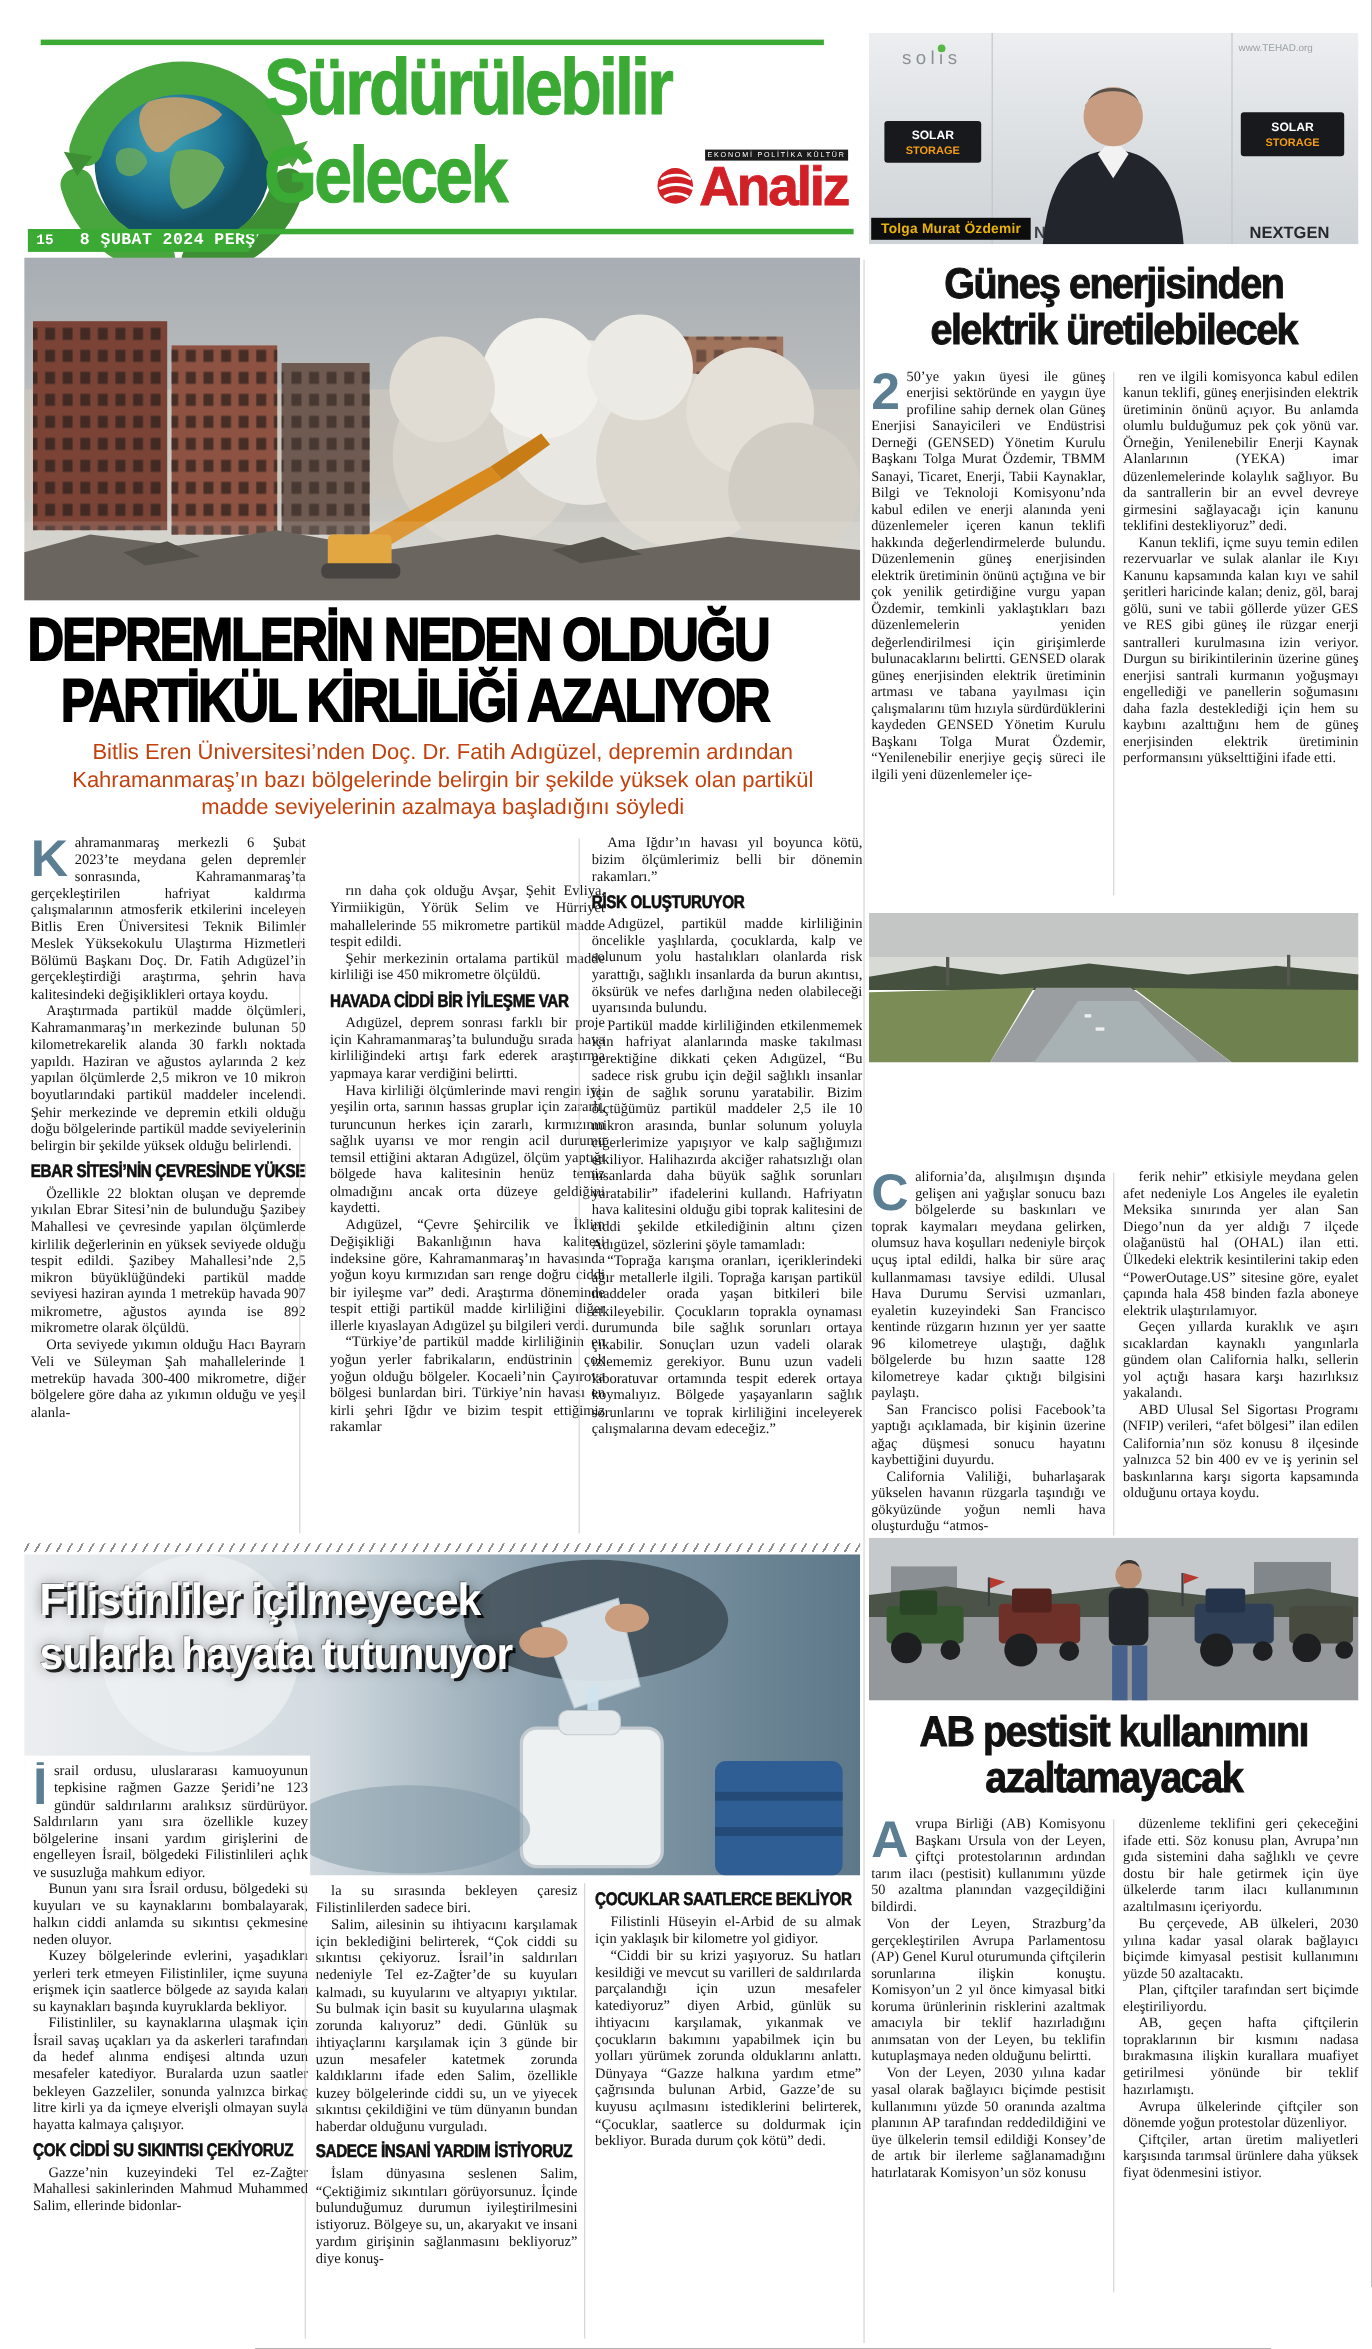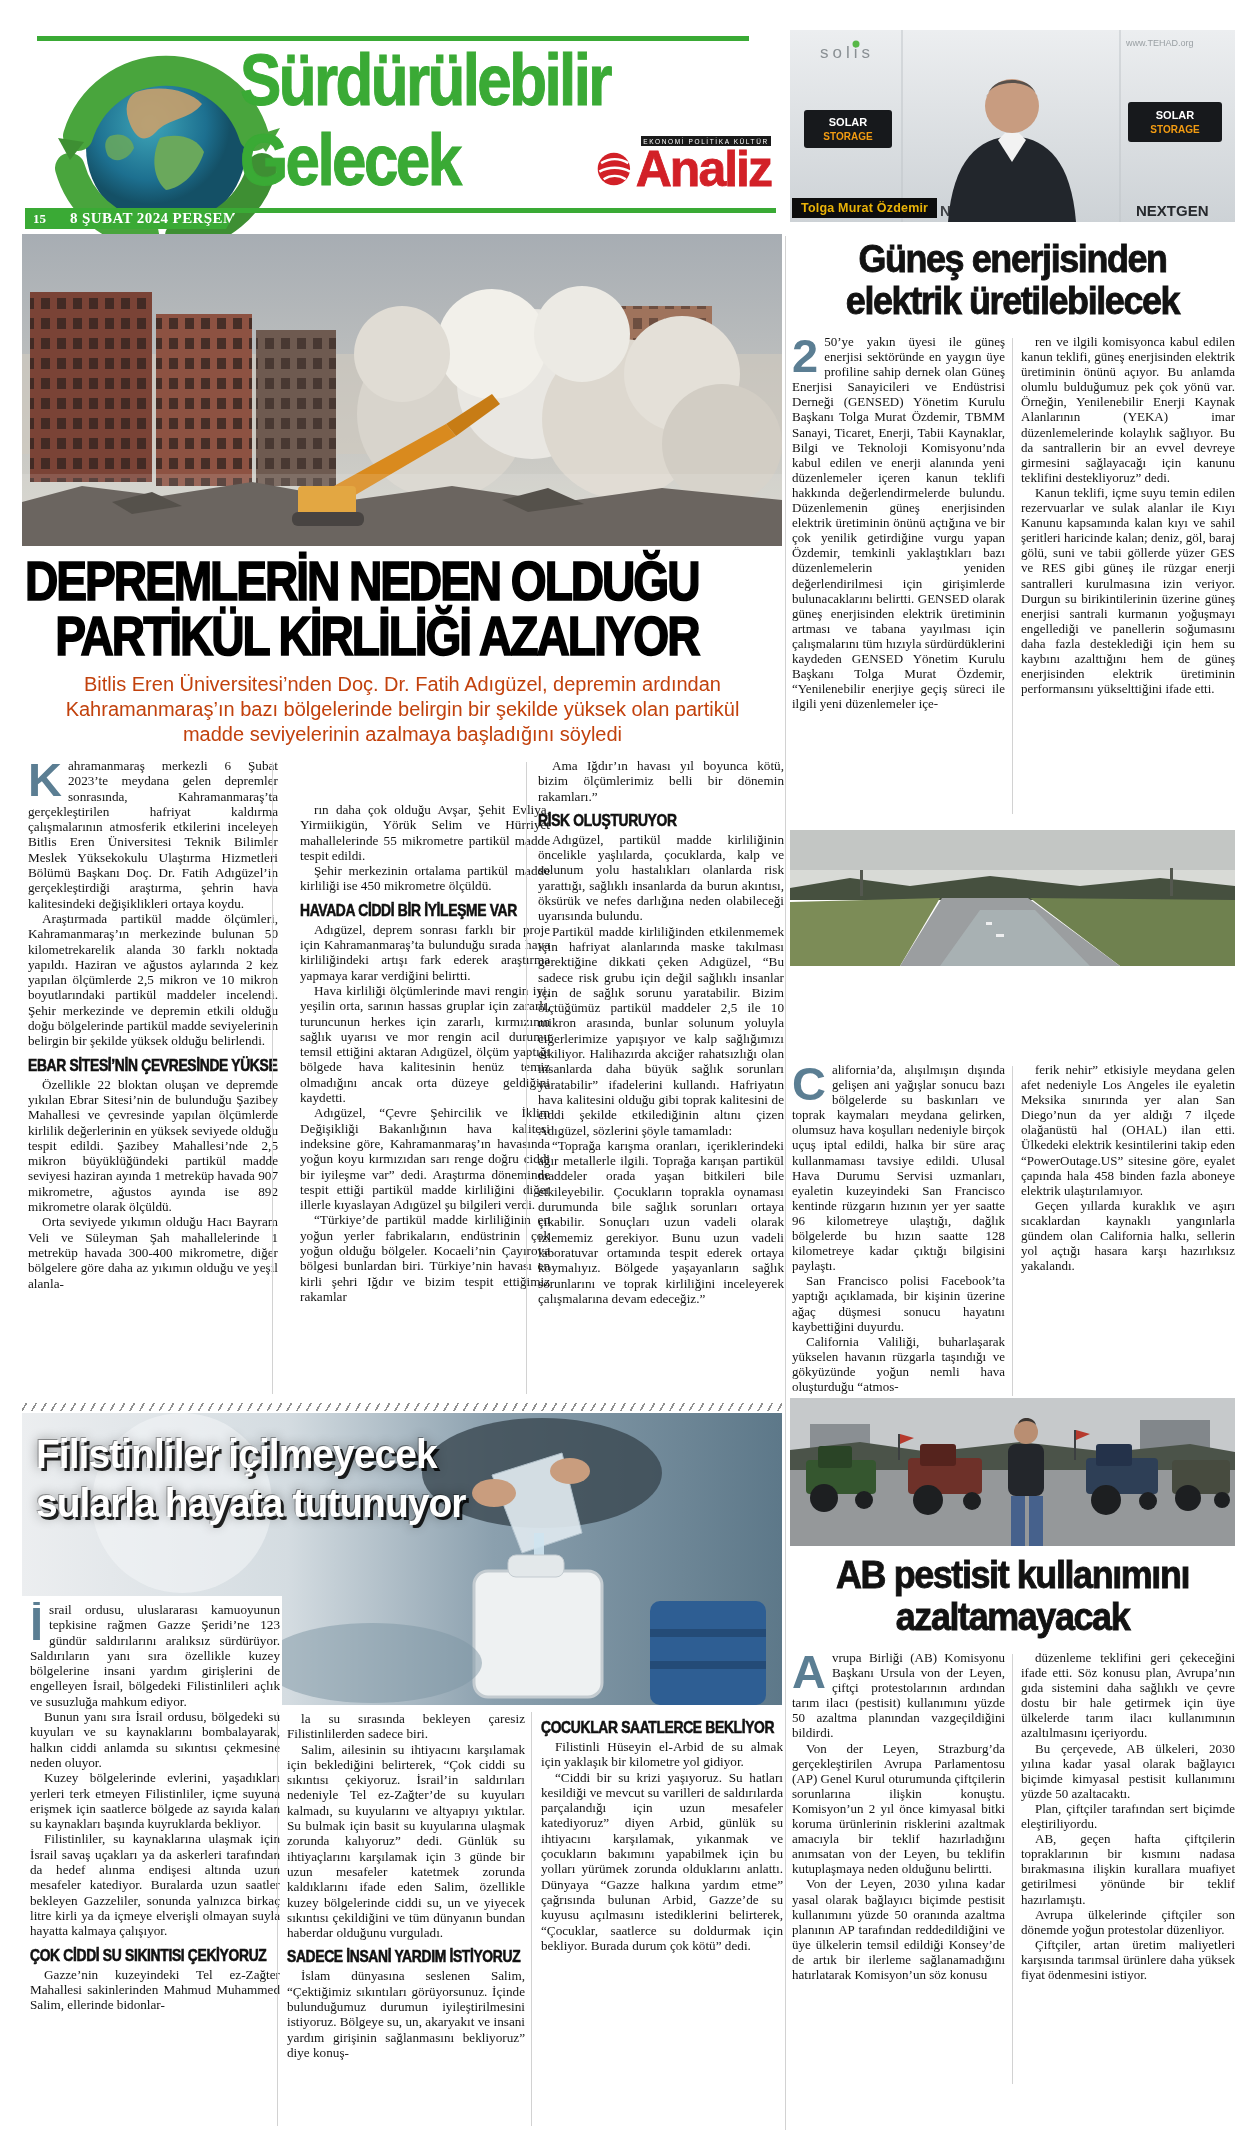--- a/index.html
+++ b/index.html
@@ -12,21 +12,21 @@
              font-size:72px;line-height:80px;letter-spacing:-3px;white-space:nowrap;
              transform:scaleX(.86);transform-origin:left top;-webkit-text-stroke:1px #3aaa35;}
   .analiz-box{width:175px;}
   .analiz-top{background:#1a1a1a;color:#fff;font-family:"Liberation Sans",sans-serif;
               font-size:6.5px;letter-spacing:1.6px;text-align:center;padding:1.5px 0;width:130px;margin-left:45px;}
   .analiz-row{display:flex;align-items:center;gap:4px;margin-top:1px;}
   .analiz-word{font-family:"Liberation Sans",sans-serif;font-weight:bold;color:#d22027;
                font-size:50px;letter-spacing:-2px;line-height:44px;-webkit-text-stroke:.8px #d22027;}
   .datebar{display:flex;align-items:center;gap:12px;background:#3aaa35;height:21px;width:195px;
            padding:0 10px 0 8px;clip-path:polygon(0 0,100% 0,calc(100% - 12px) 100%,0 100%);
-           font-family:Liberation Serif, serif;color:#fff;font-weight:bold;}
+           font-family:Liberation Mono, monospace;color:#fff;font-weight:bold;}
   .datebar .num{font-size:13px;}
   .datebar .slash{width:3px;height:21px;background:#fff;transform:skewX(-18deg);}
   .datebar .date{font-size:15px;letter-spacing:.4px;white-space:nowrap;}
   .date-strip{background:#3aaa35;height:5px;}
   
   .head-xl div{font-family:"Liberation Sans",sans-serif;font-weight:bold;color:#000;
                font-size:55px;line-height:55px;letter-spacing:-2.5px;white-space:nowrap;
                -webkit-text-stroke:1.6px #000;transform:scaleX(.84);transform-origin:left;}
   .subhead-main{font-family:"Liberation Sans",sans-serif;font-size:20px;line-height:25px;
                 color:#c2410c;text-align:center;}
@@ -306,20 +306,21 @@
 
   <div class="col right-col" style="left:792px;top:1062px;width:213px;height:338px;">
       <p class="body-p dropcap">California’da, alışılmışın dışında gelişen ani yağışlar sonucu bazı bölgelerde su baskınları ve toprak kaymaları meydana gelirken, olumsuz hava koşulları nedeniyle birçok uçuş iptal edildi, halka bir süre araç kullanmaması tavsiye edildi. Ulusal Hava Durumu Servisi uzmanları, eyaletin kuzeyindeki San Francisco kentinde rüzgarın hızının yer yer saatte 96 kilometreye ulaştığı, dağlık bölgelerde bu hızın saatte 128 kilometreye kadar çıktığı bilgisini paylaştı.</p>
       <p class="body-p">San Francisco polisi Facebook’ta yaptığı açıklamada, bir kişinin üzerine ağaç düşmesi sonucu hayatını kaybettiğini duyurdu.</p>
       <p class="body-p">California Valiliği, buharlaşarak yükselen havanın rüzgarla taşındığı ve gökyüzünde yoğun nemli hava oluşturduğu “atmos-</p>
     </div>
   <div class="abs vrule" style="left:1012px;top:1066px;height:330px;"></div>
   <div class="col right-col" style="left:1021px;top:1062px;width:214px;height:338px;">
       <p class="body-p">ferik nehir” etkisiyle meydana gelen afet nedeniyle Los Angeles ile eyaletin Meksika sınırında yer alan San Diego’nun da yer aldığı 7 ilçede olağanüstü hal (OHAL) ilan etti. Ülkedeki elektrik kesintilerini takip eden “PowerOutage.US” sitesine göre, eyalet çapında hala 458 binden fazla aboneye elektrik ulaştırılamıyor.</p>
       <p class="body-p">Geçen yıllarda kuraklık ve aşırı sıcaklardan kaynaklı yangınlarla gündem olan California halkı, sellerin yol açtığı hasara karşı hazırlıksız yakalandı.</p>
+      <p class="body-p">ABD Ulusal Sel Sigortası Programı (NFIP) verileri, “afet bölgesi” ilan edilen California’nın söz konusu 8 ilçesinde yalnızca 52 bin 400 ev ve iş yerinin sel baskınlarına karşı sigorta kapsamında olduğunu ortaya koydu.</p>
     </div>
 
   <svg class="abs photo" style="left:790px;top:1398px;" width="445" height="148" viewBox="0 0 445 148">
     <rect width="445" height="60" fill="#c6c9cb"></rect>
     <rect x="20" y="26" width="60" height="34" fill="#8a8f93"></rect>
       <rect x="350" y="22" width="70" height="38" fill="#82878b"></rect>
     <path d="M0,52 L70,44 L140,54 L230,44 L320,54 L400,46 L445,54 L445,72 L0,72 Z" fill="#4b5349"></path>
     <rect y="72" width="445" height="76" fill="#95989a"></rect>
     <g>
       <rect x="16" y="62" width="70" height="34" rx="4" fill="#35562f"></rect>

